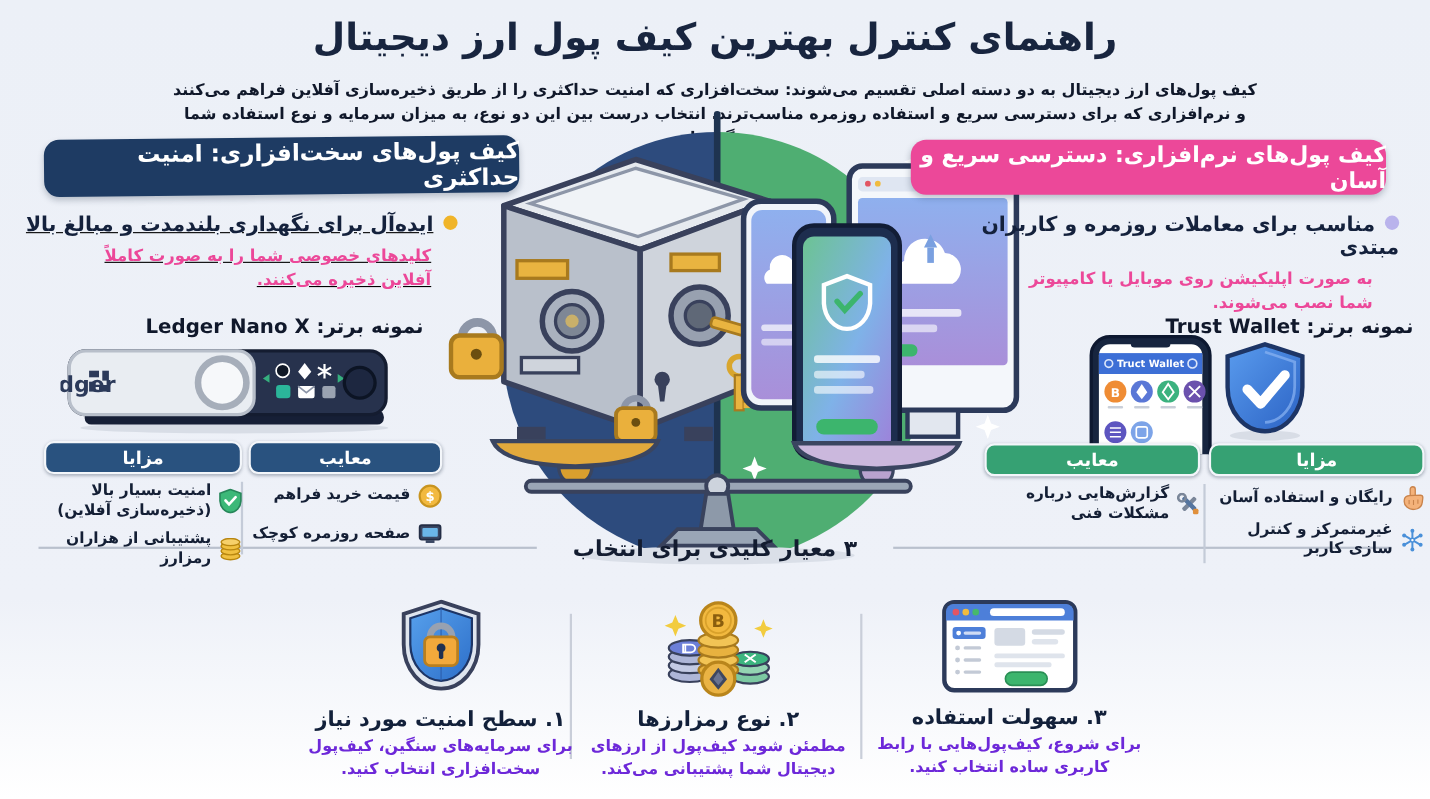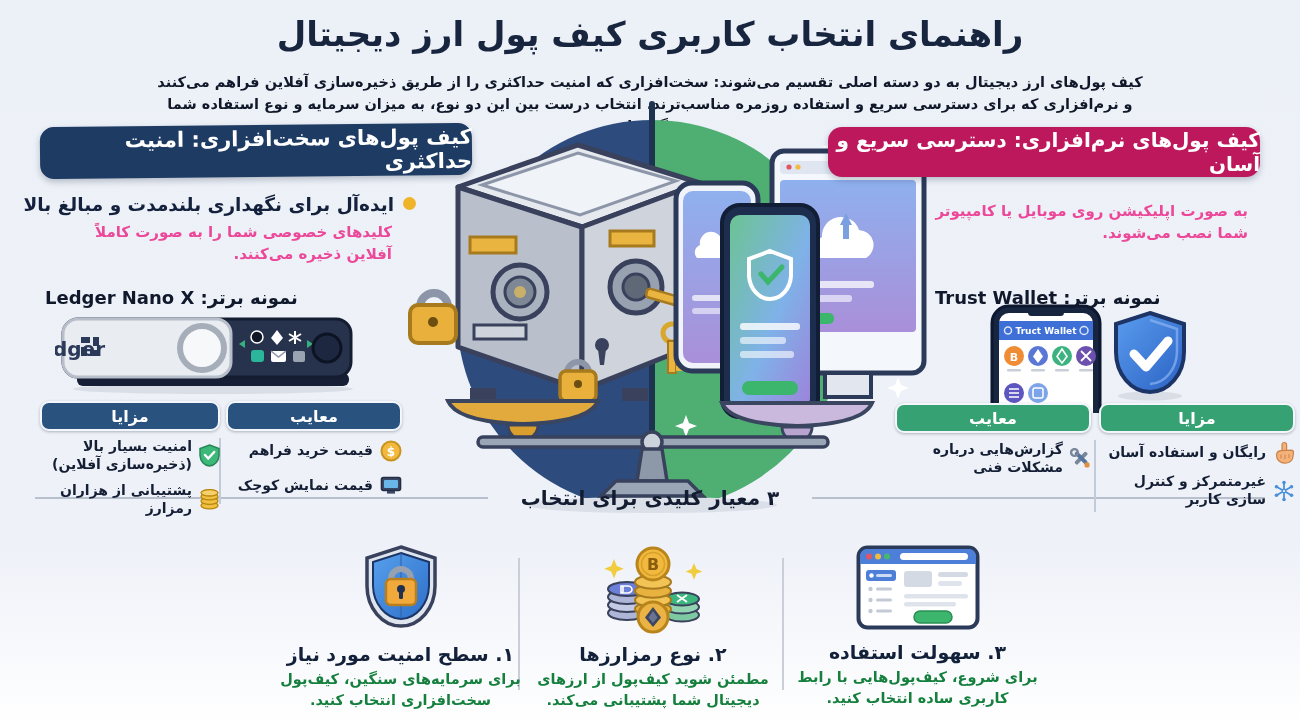--- a/index.html
+++ b/index.html
@@ -19,32 +19,32 @@
     top:72px; left:155px; width:990px; text-align:center;
     font-size:14.5px; font-weight:bold; color:#10182a; line-height:1.5;
   }
   
   .banner{
     height:52px; border-radius:14px; display:flex; align-items:center; justify-content:center;
     color:#fff; font-size:21px; font-weight:bold; box-shadow:0 3px 6px rgba(20,35,60,.25);
     z-index:5;
   }
   .banner-hw{ left:40px; top:125px; width:432px; background:#1e3b63; transform:rotate(-.6deg); }
-  .banner-sw{ left:828px; top:127px; width:432px; background:#be185d; height:50px; font-size:20px; }
+  .banner-sw{ left:828px; top:127px; width:432px; background:#ec4899; height:50px; font-size:20px; }
   
   .point{ direction:rtl; text-align:right; z-index:4; }
-  .point-hw{ left:18px; top:194px; width:398px; }
+  .point-hw{ left:18px; top:194px; width:398px;text-decoration:underline; }
   .point-sw{ left:868px; top:194px; width:404px; }
   .point-title{ font-size:18.5px; font-weight:bold; color:#14213c; }
   .dot{ display:inline-block; width:13px; height:13px; border-radius:50%; margin-left:9px; vertical-align:1px; }
   .dot-hw{ background:#f0b429; }
   .dot-sw{ background:#b9b3ec; }
   .point-text{ font-size:15px; font-weight:bold; color:#ec4899; line-height:1.45; margin:7px 24px 0 0; width:330px; }
   
-  .example{ font-size:18px; font-weight:bold; color:#10182b; text-align:left; z-index:4; }
+  .example{ font-size:18px; font-weight:bold; color:#10182b; text-align:right; z-index:4; }
   .example-hw{ left:45px; top:287px; width:340px; }
   .example-sw{ left:935px; top:287px; width:350px; }
   
   .tbl-h{
     height:30px; border-radius:9px; border:2px solid #f3f6fa;
     display:flex; align-items:center; justify-content:center;
     color:#fff; font-size:16px; font-weight:bold; box-shadow:0 1px 3px rgba(20,35,60,.3);
     z-index:6;
   }
   .h-navy{ background:#29527f; }
@@ -63,21 +63,21 @@
   }
   .criteria-divider .line{ flex:1; height:2px; background:#b9c0cd; }
   .criteria-title{ font-size:20px; font-weight:bold; color:#131c30; white-space:nowrap; }
   .criterion{
     top:545px; display:flex; flex-direction:column; align-items:center; text-align:center; z-index:5;
   }
   .crit-1{ left:278px; width:245px; }
   .crit-2{ left:533px; width:240px; }
   .crit-3{ left:790px; width:255px; }
   .crit-title{ font-size:19px; font-weight:bold; color:#12203a; margin-top:8px; }
-  .crit-text{ font-size:14.5px; font-weight:bold; color:#15803d; line-height:1.45; margin-top:4px; }
+  .crit-text{ font-size:14.5px; font-weight:bold; color:#6d28d9; line-height:1.45; margin-top:4px; }
   .crit-sep{ top:558px; height:132px; width:2px; background:#c9ced9; z-index:4; }
   
   .center-art{ left:370px; top:85px; z-index:1; }
   .ledger-art{ left:55px; top:311px; z-index:3; }
   .phone-art{ left:983px; top:301px; z-index:3; }
   .shield-art{ left:1110px; top:310px; z-index:3; }
 </style>
 </head>
 <body>
 
@@ -180,21 +180,21 @@
     <path d="M138 340 a15 15 0 0 0 30 0 z" fill="#d99f2e" stroke="#3a4560" stroke-width="3"></path>
     <path d="M352 318 h150 q-9 21 -75 23 q-66 -2 -75 -23 z" fill="#cbb8dd" stroke="#3a4560" stroke-width="4"></path>
     <path d="M412 342 a15 15 0 0 0 30 0 z" fill="#b9a3cf" stroke="#3a4560" stroke-width="3"></path>
     <rect x="108" y="352" width="350" height="10" rx="5" fill="#9aa6b6" stroke="#39425c" stroke-width="3.5"></rect>
     <circle cx="282" cy="357" r="10" fill="#cdd3dd" stroke="#39425c" stroke-width="3.5"></circle>
     <path d="M272 364 h20 l5 32 h-30 z" fill="#8d99a9" stroke="#39425c" stroke-width="3.5"></path>
     <path d="M246 396 h72 l15 15 h-102 z" fill="#9aa6b6" stroke="#39425c" stroke-width="3.5"></path>
   </g>
 </svg>
 
-<div class="abs page-title">راهنمای انتخاب کاربری کیف پول ارز دیجیتال</div>
+<div class="abs page-title">راهنمای کنترل بهترین کیف پول ارز دیجیتال</div>
 <div class="abs page-subtitle">کیف پول‌های ارز دیجیتال به دو دسته اصلی تقسیم می‌شوند: سخت‌افزاری که امنیت حداکثری را از طریق ذخیره‌سازی آفلاین فراهم می‌کنند و نرم‌افزاری که برای دسترسی سریع و استفاده روزمره مناسب‌ترند. انتخاب درست بین این دو نوع، به میزان سرمایه و نوع استفاده شما بستگی دارد.</div>
 
 <div class="abs banner banner-hw">
   <span>کیف پول‌های سخت‌افزاری: امنیت حداکثری</span>
 </div>
 
 <div class="abs point point-hw">
   <div class="point-title"><span class="dot dot-hw"></span><span>ایده‌آل برای نگهداری بلندمدت و مبالغ بالا</span></div>
   <div class="point-text">کلیدهای خصوصی شما را به صورت کاملاً آفلاین ذخیره می‌کنند.</div>
 </div>
@@ -266,29 +266,30 @@
       <text x="11" y="15.5" text-anchor="middle" font-size="12" font-weight="bold" fill="#ffffff">$</text>
     </svg>
     <span>قیمت خرید فراهم</span>
   </div>
   <div class="tbl-item">
     <svg width="22" height="19" viewBox="0 0 22 19">
       <rect x="1.5" y="1.5" width="19" height="13" rx="2" fill="#3a4763" stroke="#232d45" stroke-width="1.6"></rect>
       <rect x="4" y="4" width="14" height="8" rx="1" fill="#6ab6e8"></rect>
       <rect x="7" y="15" width="8" height="2.6" fill="#3a4763"></rect>
     </svg>
-    <span>قیمت نمایش کوچک</span>
+    <span>صفحه روزمره کوچک</span>
   </div>
 </div>
 
 <div class="abs banner banner-sw">
   <span>کیف پول‌های نرم‌افزاری: دسترسی سریع و آسان</span>
 </div>
 
 <div class="abs point point-sw">
+  <div class="point-title"><span class="dot dot-sw"></span><span>مناسب برای معاملات روزمره و کاربران مبتدی</span></div>
   <div class="point-text">به صورت اپلیکیشن روی موبایل یا کامپیوتر شما نصب می‌شوند.</div>
 </div>
 
 <div class="abs example example-sw">نمونه برتر: Trust Wallet</div>
 
 <svg class="abs phone-art" width="130" height="112" viewBox="0 0 130 112">
   <rect x="9" y="5" width="108" height="130" rx="17" fill="#17253f" stroke="#0d1830" stroke-width="3"></rect>
   <rect x="16" y="12" width="94" height="118" rx="10" fill="#ffffff"></rect>
   <rect x="45" y="8" width="36" height="7" rx="3.5" fill="#17253f"></rect>
   <rect x="16" y="20" width="94" height="19" fill="#3d6fd6"></rect>

